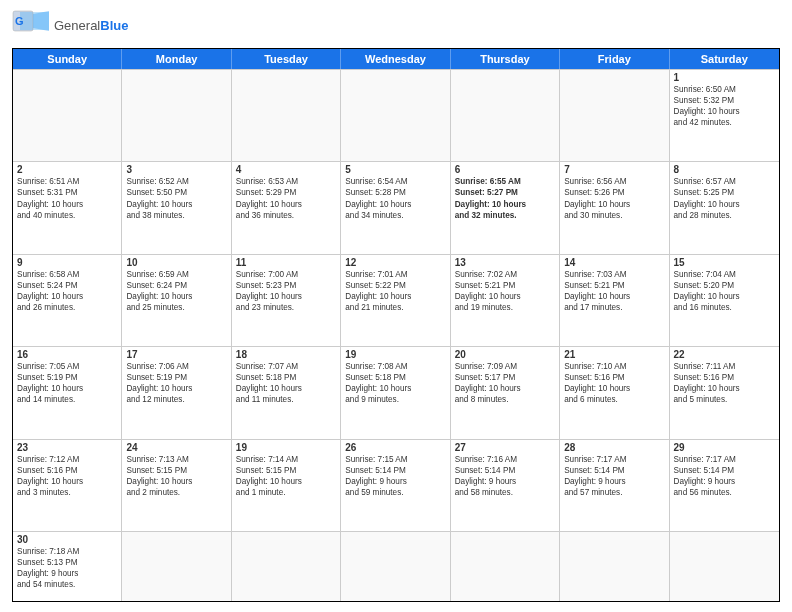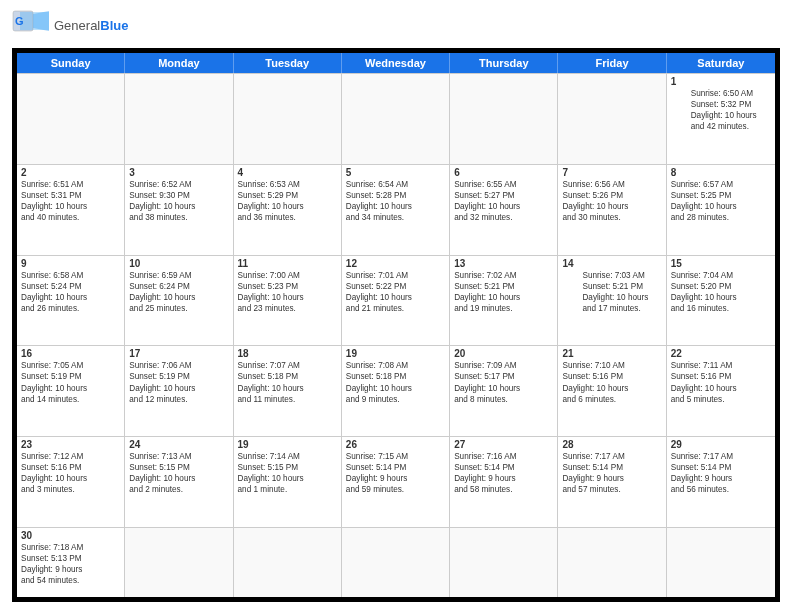--- a/index.html
+++ b/index.html
@@ -38,21 +38,21 @@
       line-height: 1.1;
     }
     .subtitle {
       font-size: 14px;
       color: #555;
     }
     .calendar {
       flex: 1;
       display: flex;
       flex-direction: column;
-      border: 5px solid #000000;
+      border: 1px solid #000000;
     }
     .day-headers {
       display: grid;
       grid-template-columns: repeat(7, 1fr);
       background: #1a73e8;
     }
     .day-header {
       color: #fff;
       font-size: 11px;
       font-weight: bold;
@@ -138,58 +138,58 @@
     <div class="weeks">
     <div class="week-row">
           <div class="cell empty"></div>
           <div class="cell empty"></div>
           <div class="cell empty"></div>
           <div class="cell empty"></div>
           <div class="cell empty"></div>
           <div class="cell empty"></div>
           <div class="cell">
             <span class="cell-day">1</span>
-            <div class="cell-info" style="white-space: pre-line; margin-left: 20px;">Sunrise: 6:50 AM
+            <div class="cell-info" style="white-space: pre-line;">Sunrise: 6:50 AM
 Sunset: 5:32 PM
 Daylight: 10 hours
 and 42 minutes.</div>
           </div>
         </div>
         <div class="week-row">
           <div class="cell">
             <span class="cell-day">2</span>
             <div class="cell-info" style="white-space: pre-line;">Sunrise: 6:51 AM
 Sunset: 5:31 PM
 Daylight: 10 hours
 and 40 minutes.</div>
           </div>
           <div class="cell">
             <span class="cell-day">3</span>
             <div class="cell-info" style="white-space: pre-line;">Sunrise: 6:52 AM
-Sunset: 9:30 PM
+Sunset: 5:50 PM
 Daylight: 10 hours
 and 38 minutes.</div>
           </div>
           <div class="cell">
             <span class="cell-day">4</span>
             <div class="cell-info" style="white-space: pre-line;">Sunrise: 6:53 AM
 Sunset: 5:29 PM
 Daylight: 10 hours
 and 36 minutes.</div>
           </div>
           <div class="cell">
             <span class="cell-day">5</span>
             <div class="cell-info" style="white-space: pre-line;">Sunrise: 6:54 AM
 Sunset: 5:28 PM
 Daylight: 10 hours
 and 34 minutes.</div>
           </div>
           <div class="cell">
             <span class="cell-day">6</span>
-            <div class="cell-info" style="white-space: pre-line;">Sunrise: 6:55 AM
+            <div class="cell-info" style="white-space: pre-line; font-weight: bold;">Sunrise: 6:55 AM
 Sunset: 5:27 PM
 Daylight: 10 hours
 and 32 minutes.</div>
           </div>
           <div class="cell">
             <span class="cell-day">7</span>
             <div class="cell-info" style="white-space: pre-line;">Sunrise: 6:56 AM
 Sunset: 5:26 PM
 Daylight: 10 hours
 and 30 minutes.</div>
@@ -233,21 +233,21 @@
           </div>
           <div class="cell">
             <span class="cell-day">13</span>
             <div class="cell-info" style="white-space: pre-line;">Sunrise: 7:02 AM
 Sunset: 5:21 PM
 Daylight: 10 hours
 and 19 minutes.</div>
           </div>
           <div class="cell">
             <span class="cell-day">14</span>
-            <div class="cell-info" style="white-space: pre-line; margin-left: 20px;">Sunrise: 7:03 AM
+            <div class="cell-info" style="white-space: pre-line;">Sunrise: 7:03 AM
 Sunset: 5:21 PM
 Daylight: 10 hours
 and 17 minutes.</div>
           </div>
           <div class="cell">
             <span class="cell-day">15</span>
             <div class="cell-info" style="white-space: pre-line;">Sunrise: 7:04 AM
 Sunset: 5:20 PM
 Daylight: 10 hours
 and 16 minutes.</div>

